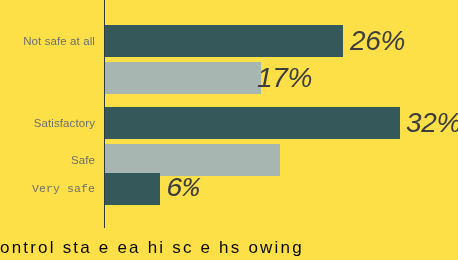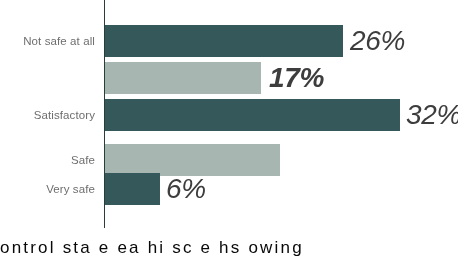--- a/index.html
+++ b/index.html
@@ -9,21 +9,21 @@
     background: #000000;
   }
   body {
     font-family: "Liberation Sans", sans-serif;
   }
 
   #chart-root {
     position: relative;
     width: 458px;
     height: 260px;
-    background: #ffffff;
+    background: #fde047;
     overflow: hidden;
   }
 
   
   #plot-area {
     position: absolute;
     left: 0;
     top: 0;
     width: 458px;
     height: 260px;
@@ -107,35 +107,35 @@
     <div id="axis-line"></div>
 
     <div class="bar-row" style="top:25px;">
       <div class="cat-label">Not safe at all</div>
       <div class="bar dark" style="width:238px;"></div>
       <div class="value-label" style="left:350px;">26%</div>
     </div>
 
     <div class="bar-row" style="top:62px;">
       <div class="bar light" style="width:156px;"></div>
-      <div class="value-label" style="left:269px;font-weight:bold;">17%</div>
+      <div class="value-label" style="left:257px;">17%</div>
     </div>
 
-    <div class="bar-row" style="top:99px;">
+    <div class="bar-row" style="top:107px;">
       <div class="cat-label">Satisfactory</div>
       <div class="bar dark" style="width:295px;"></div>
       <div class="value-label" style="left:406px;">32%</div>
     </div>
 
     <div class="bar-row" style="top:144px;">
       <div class="cat-label">Safe</div>
       <div class="bar light" style="width:175px;"></div>
     </div>
 
-    <div class="bar-row" style="top:173px;">
+    <div class="bar-row" style="top:173px;font-family:Liberation Mono, monospace;">
       <div class="cat-label">Very safe</div>
       <div class="bar dark" style="width:55px;"></div>
       <div class="value-label" style="left:166px;">6%</div>
     </div>
 
   </div>
 
   <div id="footer-note">ontrol sta e ea hi sc e hs owing</div>
 
 </div>

